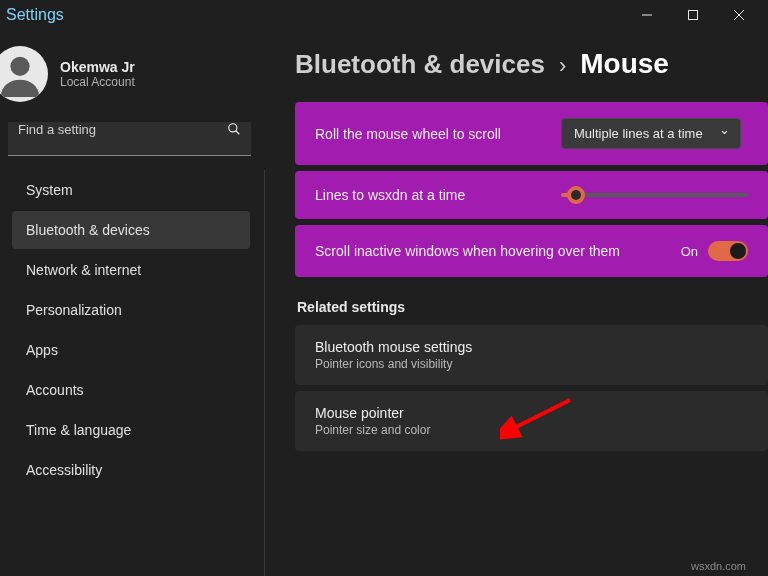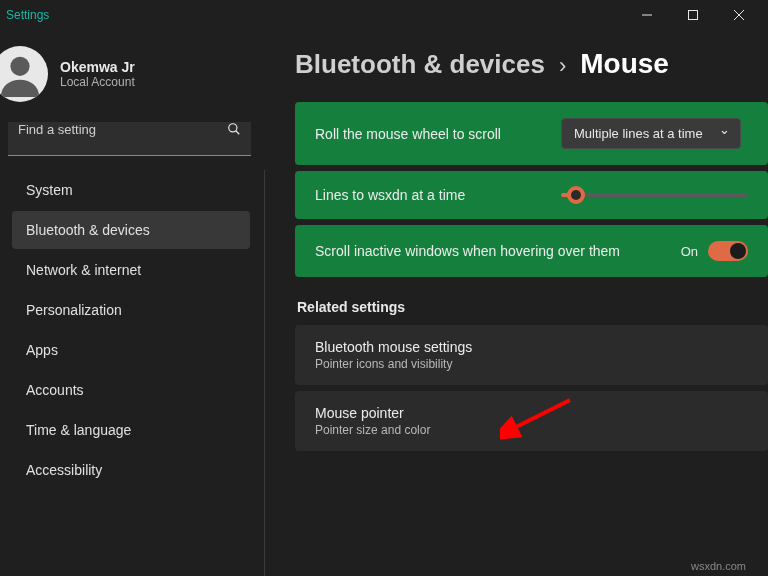--- a/index.html
+++ b/index.html
@@ -1,19 +1,19 @@
 <!DOCTYPE html>
 <html><head>
 <meta charset="utf-8">
 <style>
 * { margin: 0; padding: 0; box-sizing: border-box; font-family: "Segoe UI", sans-serif; }
 body { background: #1f1f1f; color: #e8e8e8; width: 768px; height: 576px; overflow: hidden; position: relative; }
 
 .titlebar { height: 30px; display: flex; align-items: center; padding: 0 6px; background: #1f1f1f; }
-.titlebar .title { font-size: 12px; color: #14b8a6; }
+.titlebar .title { font-size: 16px; color: #7dd3fc; }
 .titlebar .win-controls { margin-left: auto; display: flex; gap: 0; }
 .titlebar .win-controls div { width: 46px; height: 30px; display: flex; align-items: center; justify-content: center; }
 .titlebar svg { stroke: #e8e8e8; }
 
 .main { display: flex; height: calc(100% - 30px); }
 
 .sidebar { width: 265px; padding: 8px 0 0 8px; display: flex; flex-direction: column; }
 .profile { display: flex; align-items: center; gap: 12px; padding: 8px 12px 16px 0; }
 .avatar { width: 56px; height: 56px; border-radius: 50%; background: #e8e8e8; display:flex; align-items:center; justify-content:center; overflow:hidden; margin-left:-16px;}
 .avatar svg { fill:#5a5a5a; }
@@ -28,21 +28,21 @@
 .nav { display: flex; flex-direction: column; border-right: 1px solid #3a3a3a; padding-right:10px; flex:1; }
 .nav-item { height: 38px; display: flex; align-items: center; padding: 0 14px; font-size: 14px; color: #e0e0e0; border-radius: 4px; margin: 1px 4px; cursor: pointer; }
 .nav-item.active { background: #383838; }
 
 .content { flex: 1; padding: 18px 0 0 30px; overflow: hidden; }
 .breadcrumb { display: flex; align-items: baseline; gap: 14px; margin-bottom: 22px; }
 .breadcrumb .bc1 { font-size: 26px; font-weight: 600; color: #cfcfcf; }
 .breadcrumb .sep { font-size: 22px; color: #cfcfcf; }
 .breadcrumb .bc2 { font-size: 28px; font-weight: 700; color: #ffffff; }
 
-.card { background: #15803d; border-radius: 4px; padding: 16px 20px; margin-bottom: 6px; display: flex; align-items: center; gap: 16px; }
+.card { background: #a21caf; border-radius: 4px; padding: 16px 20px; margin-bottom: 6px; display: flex; align-items: center; gap: 16px; }
 .card .label { font-size: 14px; color: #ececec; flex: 0 0 230px; }
 .card .label.wide { flex: 1; }
 
 .dropdown { background: #3a3a3a; border: 1px solid #4a4a4a; border-radius: 4px; padding: 7px 30px 7px 12px; font-size: 13px; color: #e8e8e8; position: relative; min-width: 180px; }
 .dropdown::after { content: "⌄"; position: absolute; right: 10px; top: 3px; color: #e8e8e8; }
 
 .slider-track { flex: 1; height: 4px; background: #5a5a5a; border-radius: 2px; position: relative; }
 .slider-fill { position: absolute; left: 0; top: 0; bottom: 0; width: 8%; background: #e06946; border-radius: 2px; }
 .slider-thumb { position: absolute; left: 8%; top: 50%; width: 18px; height: 18px; background: #2b2b2b; border: 4px solid #e06946; border-radius: 50%; transform: translate(-50%, -50%); }
 

